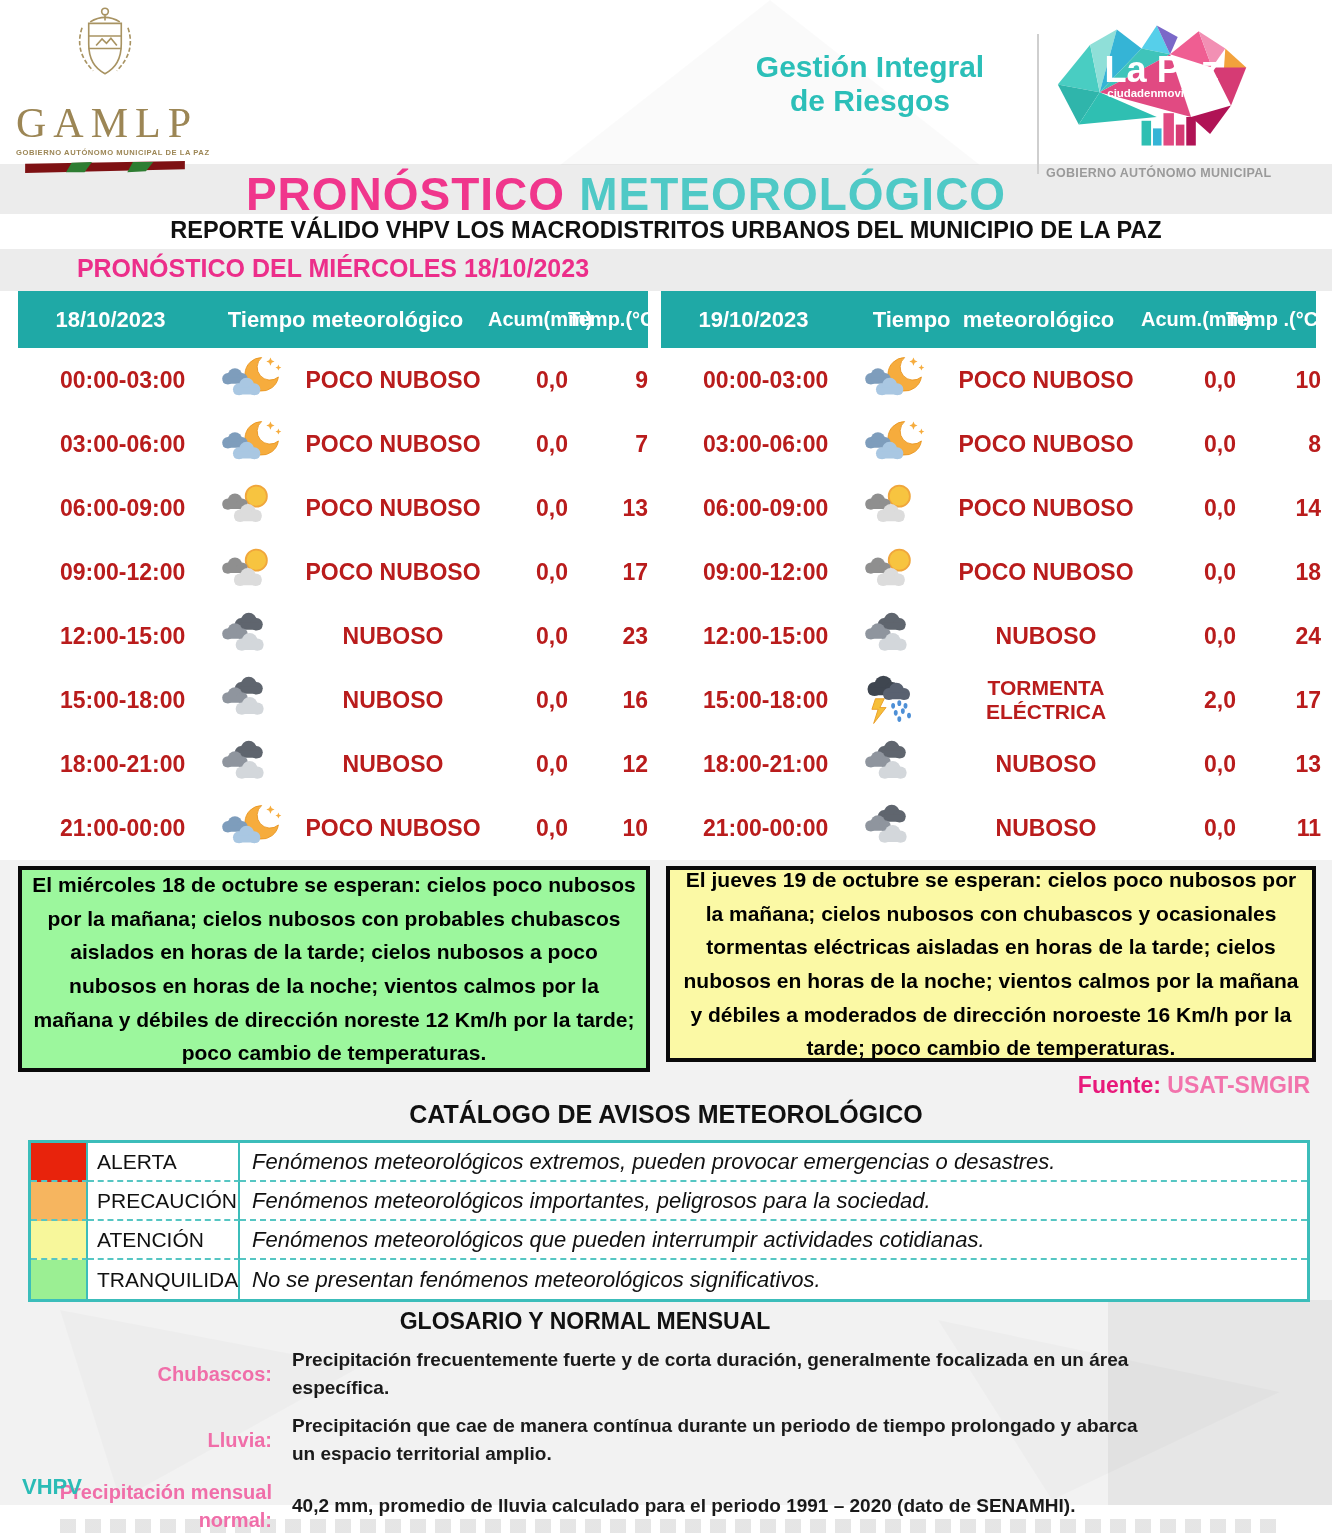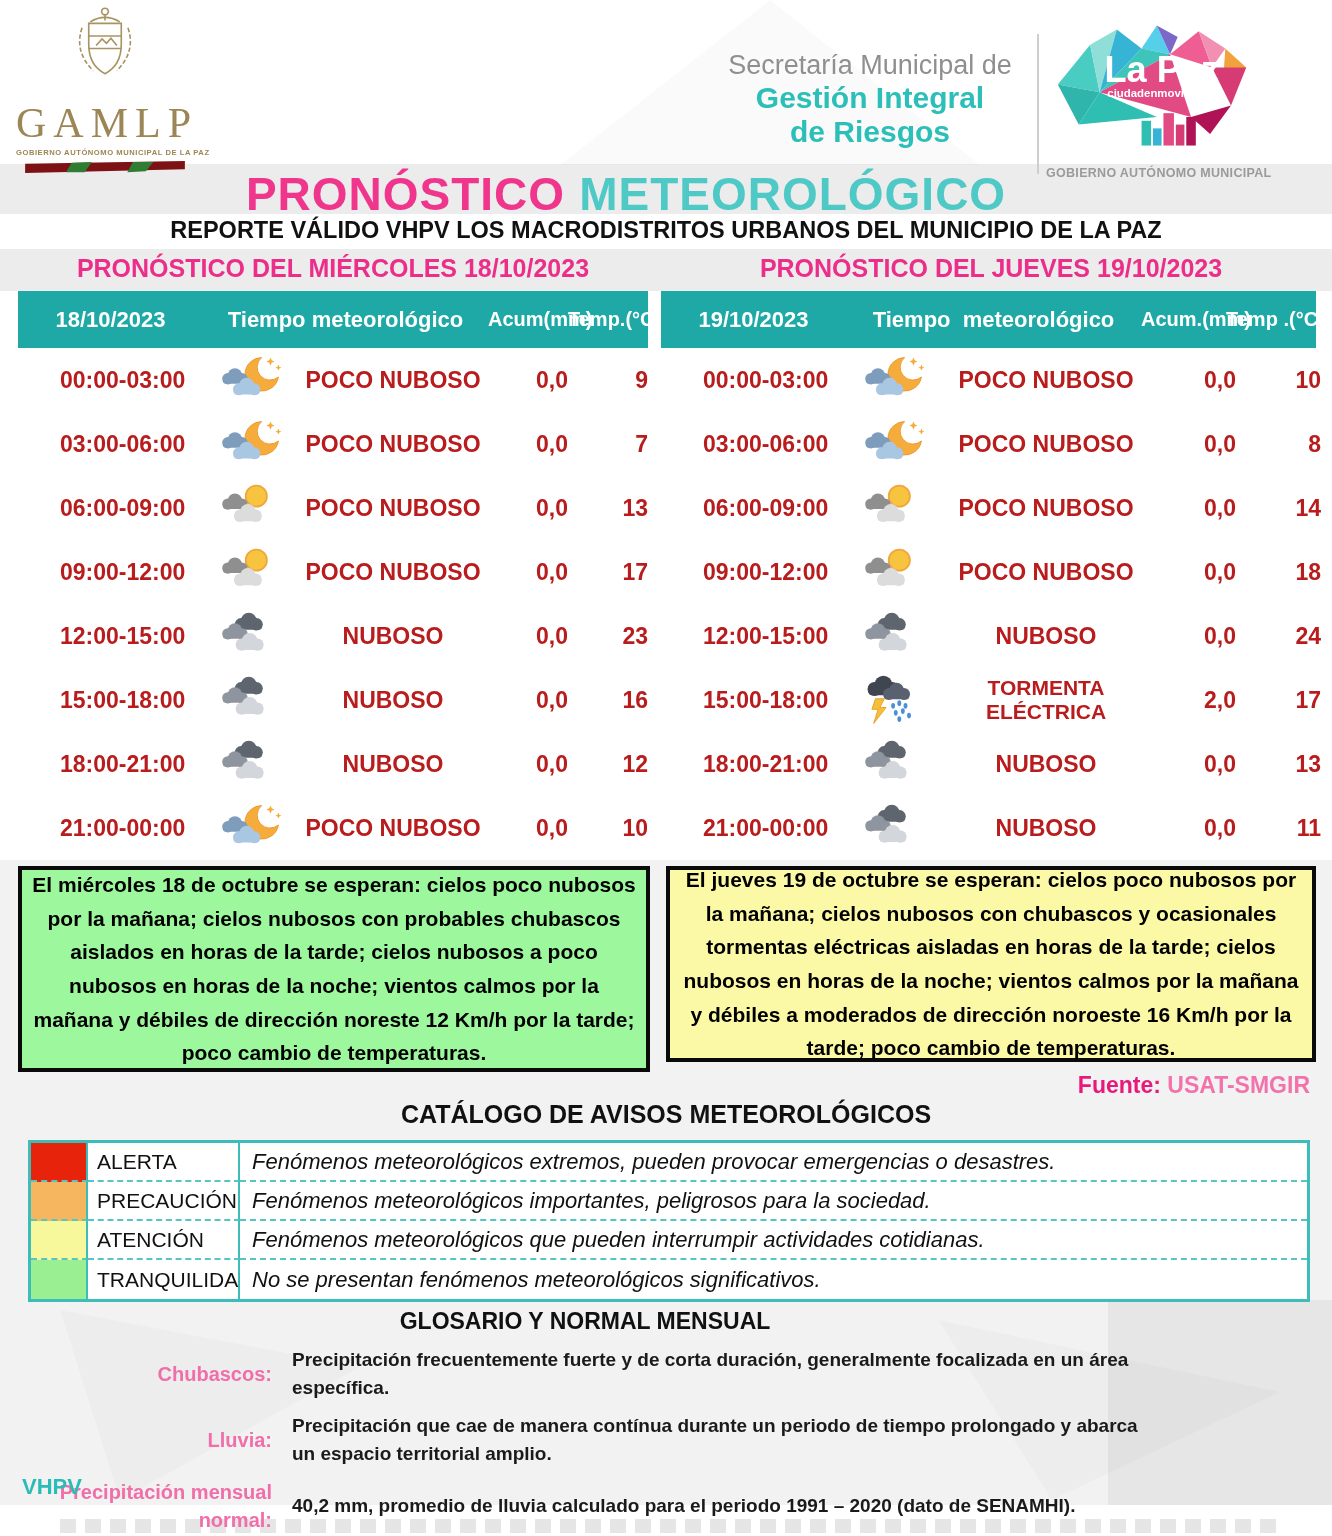--- a/index.html
+++ b/index.html
@@ -128,21 +128,20 @@
     <div class="gamlp-acronym">GAMLP</div>
     <div class="gamlp-caption">GOBIERNO AUTÓNOMO MUNICIPAL DE LA PAZ</div>
     <svg class="gamlp-ribbon" viewBox="0 0 172 14" width="172" height="13">
       <polygon points="0,3 172,0 172,9 0,13" fill="#7E1113"></polygon>
       <polygon points="50,2 72,1 64,12 44,12" fill="#2E7D32"></polygon>
       <polygon points="116,1 138,1 130,11 110,12" fill="#2E7D32"></polygon>
     </svg>
   </div>
 
   <div class="secretaria">
-    <div class="l1">Secretaría Municipal de</div>
     <div class="l2">Gestión Integral</div>
     <div class="l3">de Riesgos</div>
   </div>
 
   <div class="hdr-divider"></div>
 
   <div class="lapaz">
     <svg viewBox="0 0 215 145" width="205" height="138">
       <polygon points="8,70 42,28 52,78" fill="#49CDC2"></polygon>
       <polygon points="8,70 52,78 30,112" fill="#2FB5AB"></polygon>
@@ -167,21 +166,20 @@
       <text x="60" y="83" font-size="12" font-weight="bold" fill="#FFFFFF">ciudadenmovimiento</text>
     </svg>
   </div>
   <div class="lapaz-caption">GOBIERNO AUTÓNOMO MUNICIPAL</div>
 
   <div class="main-title">
     <span class="t1">PRONÓSTICO</span><span class="t2">METEOROLÓGICO</span>
   </div>
   <div class="report-subtitle">REPORTE VÁLIDO VHPV LOS MACRODISTRITOS URBANOS DEL MUNICIPIO DE LA PAZ</div>
   <div class="ftable-title left">PRONÓSTICO DEL MIÉRCOLES 18/10/2023</div>
-  <div class="ftable-title right">PRONÓSTICO DEL JUEVES 19/10/2023</div>
 
   <div class="ftable left">
     <div class="fhead">
       <div class="fh">18/10/2023</div>
       <div class="fh">Tiempo meteorológico</div>
       <div class="fh fh-two">
         <span>Acum</span>
         <span>(mm)</span>
       </div>
       <div class="fh fh-two">
@@ -772,21 +770,21 @@
   </div>
   <div class="summary yellow">
     <span>El jueves 19 de octubre se esperan:  cielos poco nubosos por la mañana; cielos nubosos con chubascos y ocasionales tormentas eléctricas aisladas en horas de la tarde; cielos nubosos en horas de la noche; vientos calmos por la mañana y débiles a moderados de dirección noroeste 16 Km/h por la tarde; poco cambio de temperaturas.</span>
   </div>
 
   <div class="fuente">
     <span class="fl">Fuente:</span>
     <span class="fv">USAT-SMGIR</span>
   </div>
 
-  <div class="catalog-title">CATÁLOGO DE AVISOS METEOROLÓGICOS</div>
+  <div class="catalog-title">CATÁLOGO DE AVISOS METEOROLÓGICO</div>
   <div class="catalog">
       <div class="crow">
         <div class="cswatch" style="background:#E8230C"></div>
         <div class="clabel">ALERTA</div>
         <div class="cdesc">Fenómenos meteorológicos extremos, pueden provocar emergencias o desastres.</div>
       </div>
       <div class="crow">
         <div class="cswatch" style="background:#F6B55F"></div>
         <div class="clabel">PRECAUCIÓN</div>
         <div class="cdesc">Fenómenos meteorológicos importantes, peligrosos para la sociedad.</div>

